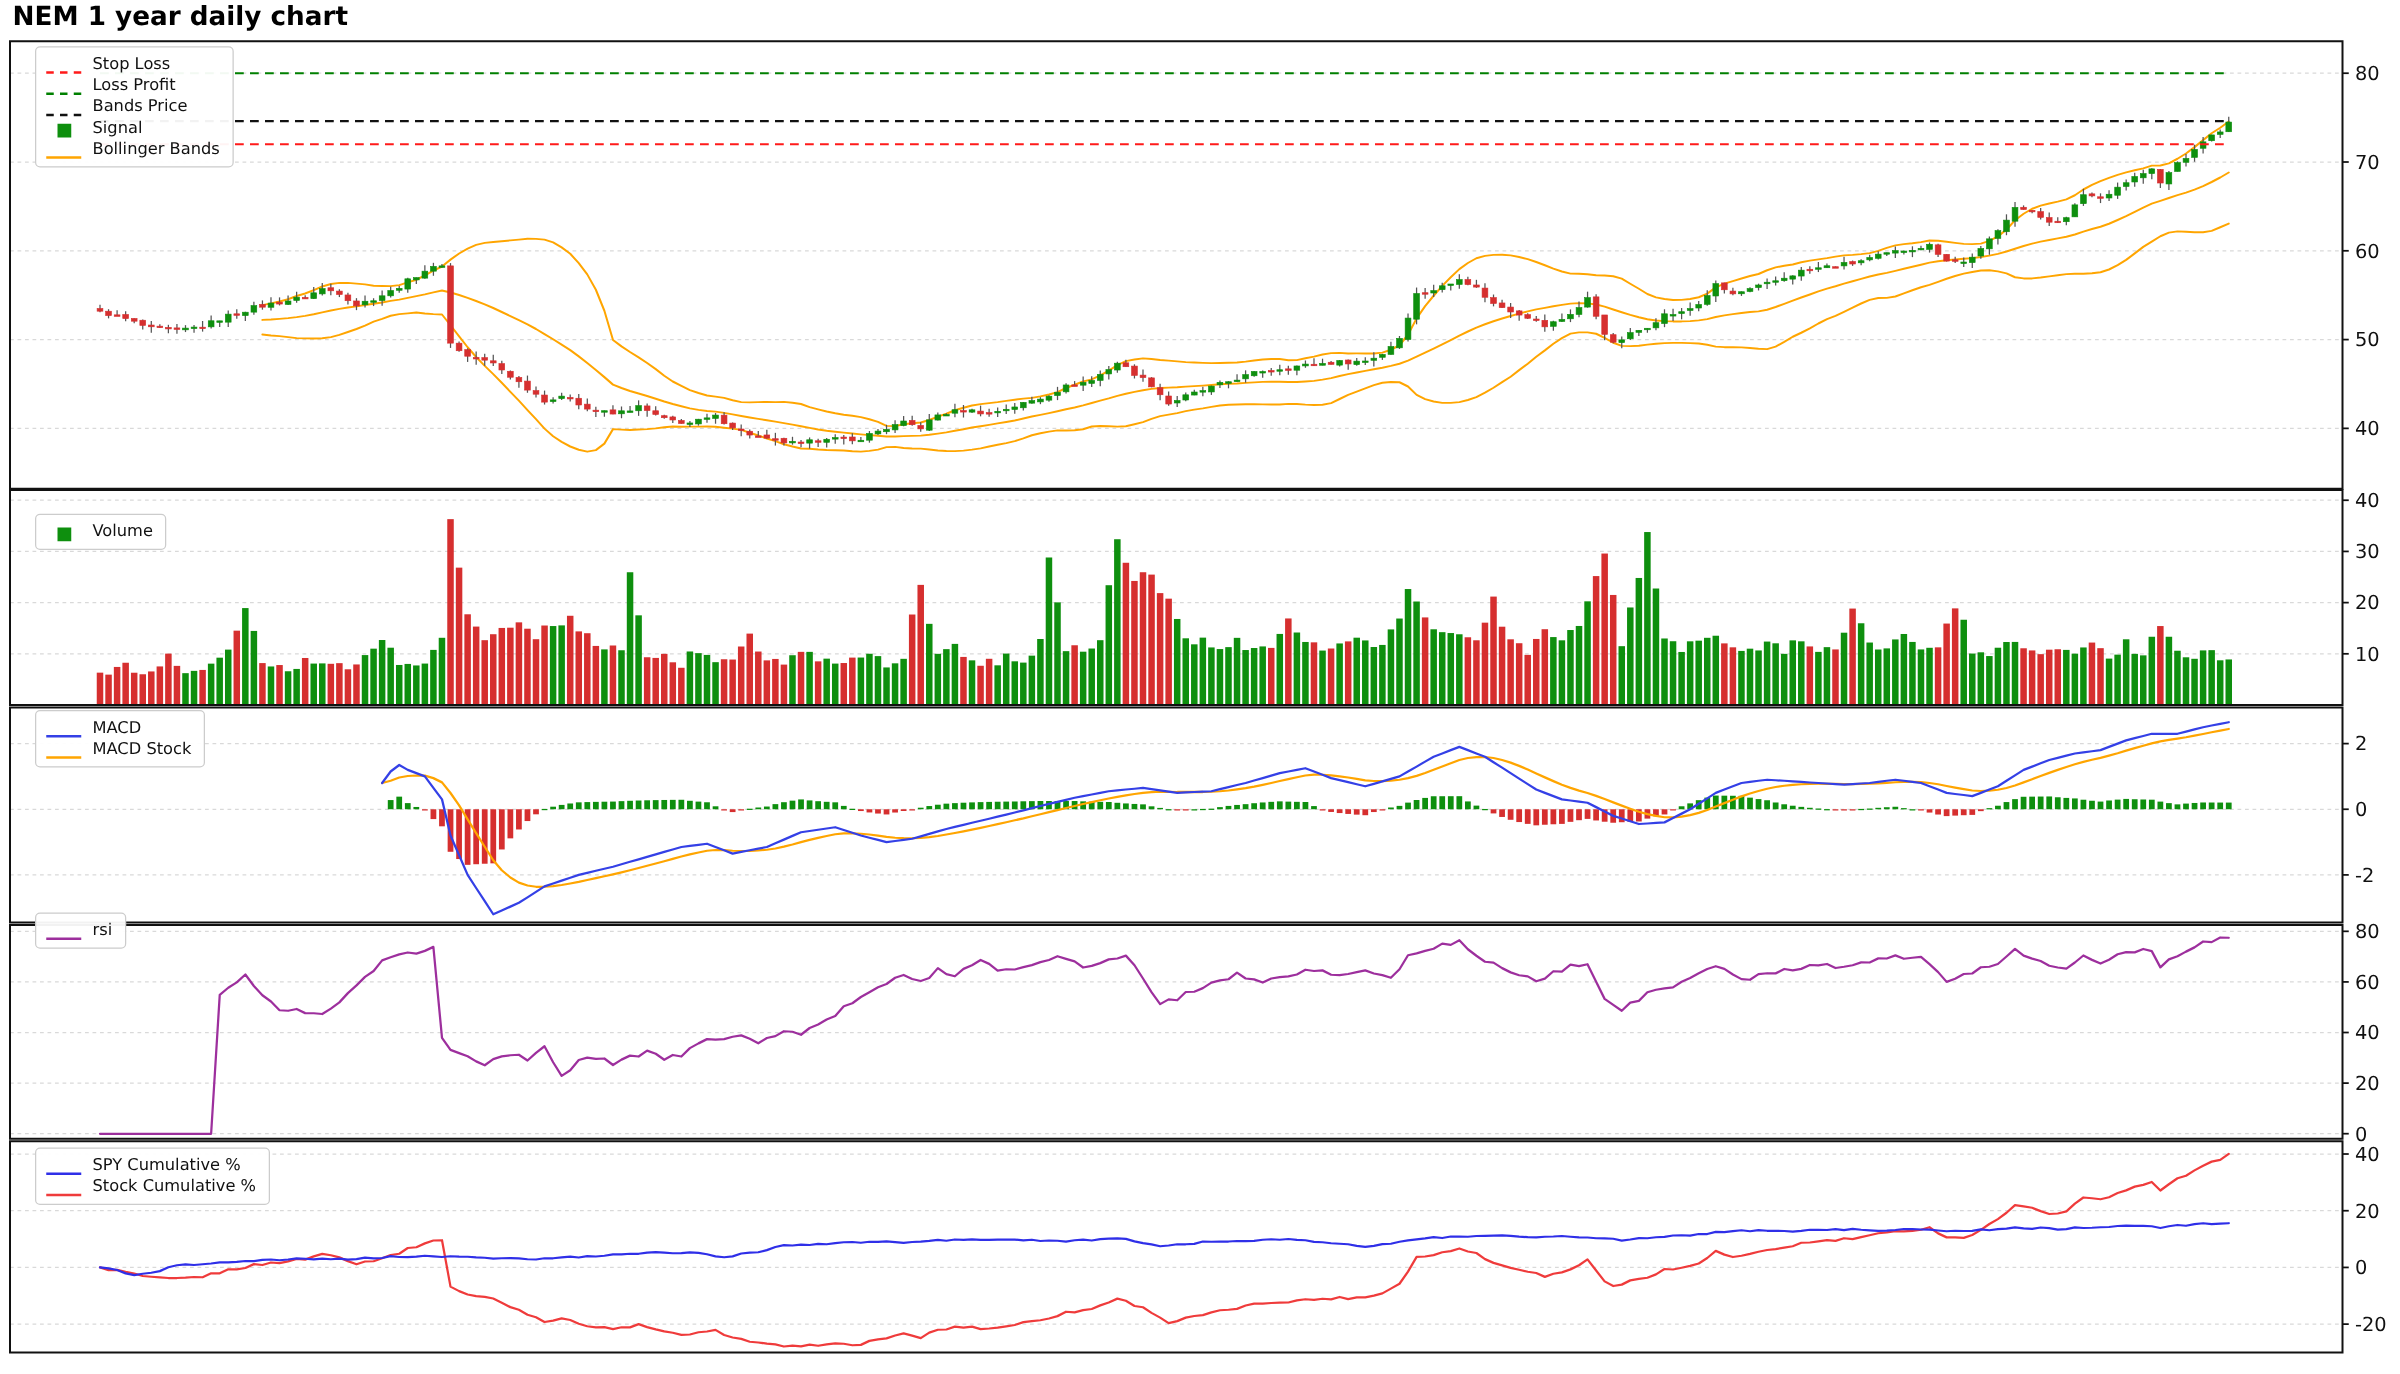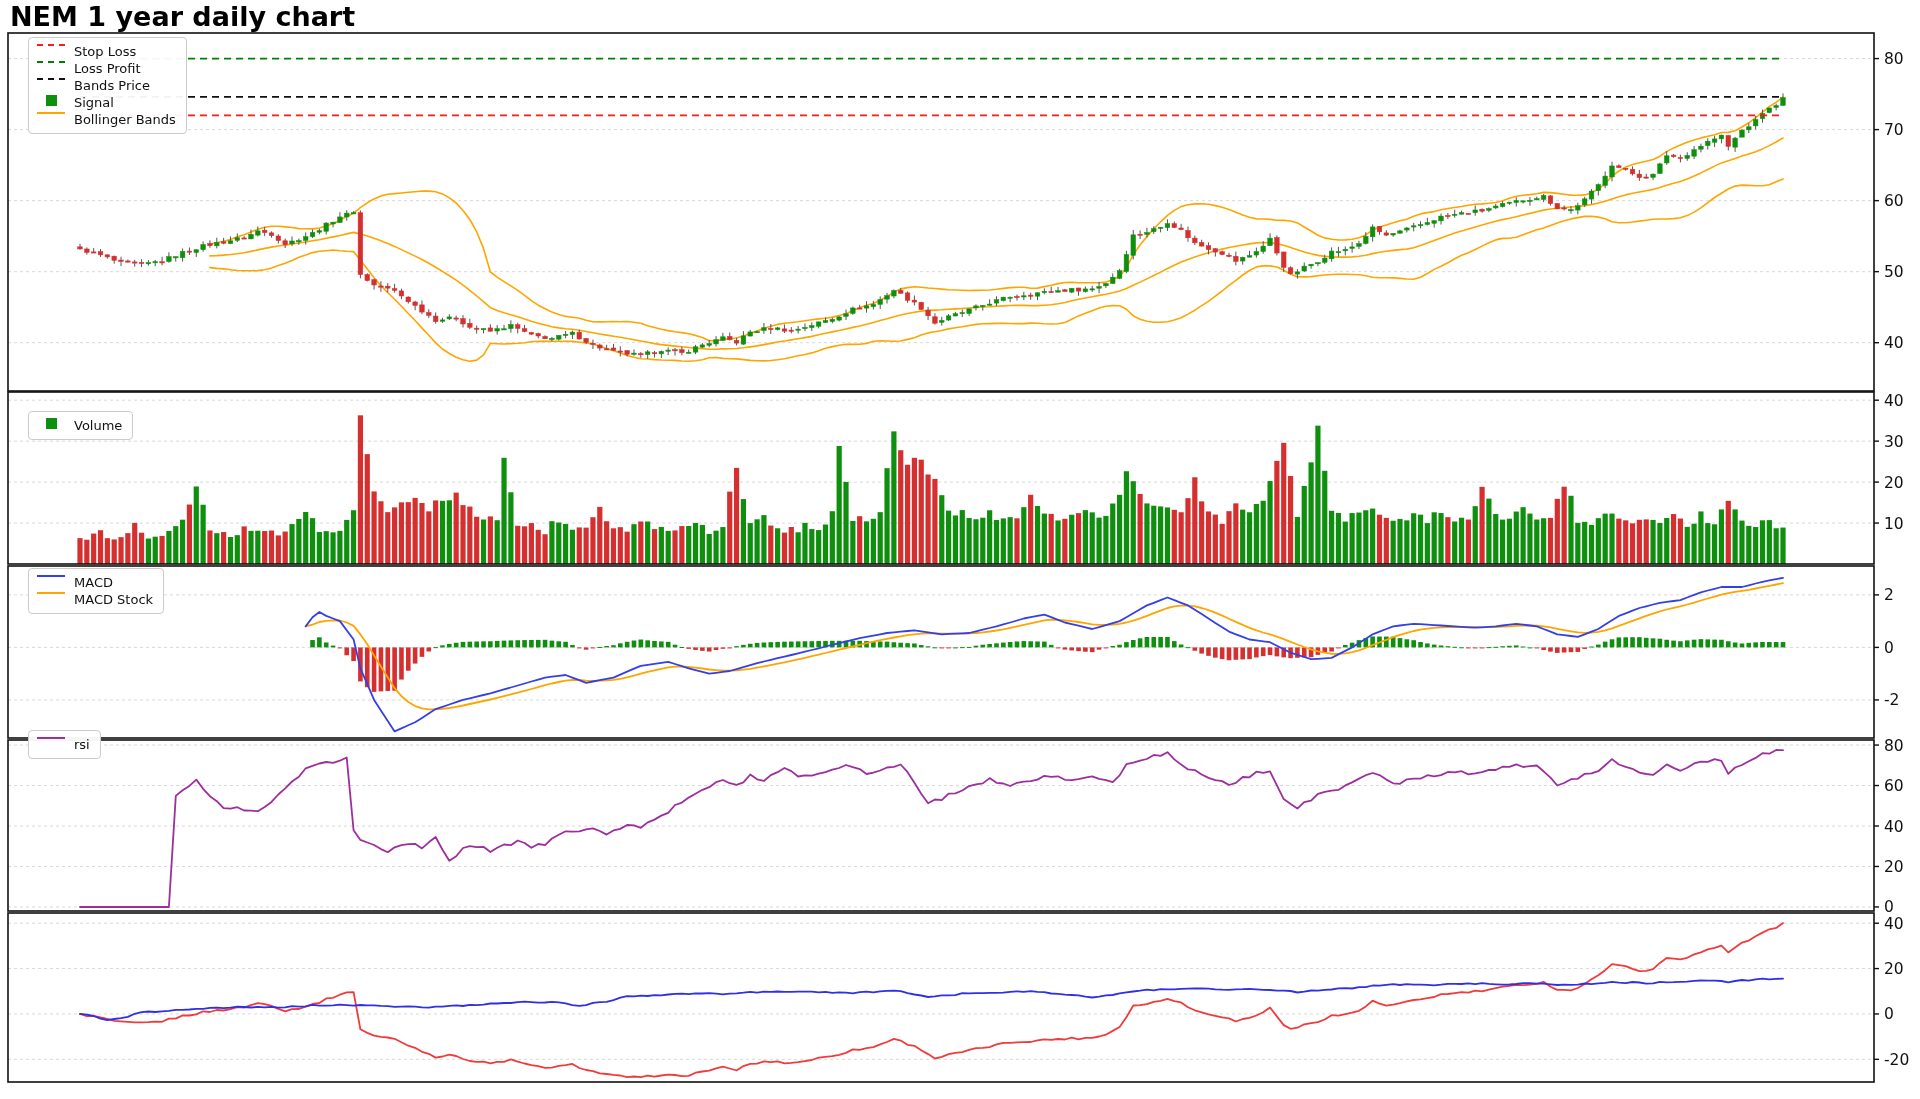--- a/index.html
+++ b/index.html
@@ -1,23 +1,23 @@
 <!DOCTYPE html>
 <html><head>
 <meta charset="utf-8">
 <style>
   html,body{margin:0;padding:0;background:#fff;}
   #page{position:relative;width:1920px;height:1099px;background:#fff;overflow:hidden;
         font-family:"DejaVu Sans","Liberation Sans",sans-serif;}
-  #chart-title{position:absolute;left:10px;top:1px;font-size:27px;font-weight:bold;color:#000;margin:0;}
+  #chart-title{position:absolute;left:10px;top:1px;font-size:21px;font-weight:bold;color:#000;margin:0;}
   svg{position:absolute;left:0;top:0;}
   svg text{font-family:"DejaVu Sans","Liberation Sans",sans-serif;fill:#111;}
   .legend{position:absolute;left:28px;background:rgba(255,255,255,.95);border:1px solid #ccc;
           border-radius:4px;padding:4px 10px 4px 8px;font-size:13px;color:#111;z-index:5;}
-  .lrow{display:flex;align-items:flex-start;margin:2px 0;white-space:nowrap;}
+  .lrow{display:flex;align-items:flex-end;margin:2px 0;white-space:nowrap;}
   .sw{width:28px;display:flex;justify-content:center;align-items:center;margin-right:9px;flex:0 0 28px;}
   .mk{display:block;width:28px;height:0;}
   .mk-dash{border-top:2px dashed #000;}
   .mk-line{border-top:2.5px solid #000;}
   .mk-sq{width:11px;height:11px;border:none;}
   .lg1{top:37px}.lg2{top:411px}.lg3{top:568px}.lg4{top:730px}.lg5{top:918px}
 </style>
 </head>
 <body>
 
@@ -1151,13 +1151,27 @@
 
   <div class="legend lg4">
     <div class="lrow">
       <span class="sw">
           <i class="mk mk-line" style="border-top-color: rgb(157, 47, 157);"></i>
         </span>
       <span>rsi</span>
     </div>
   </div>
 
+  <div class="legend lg5">
+    <div class="lrow">
+      <span class="sw">
+          <i class="mk mk-line" style="border-top-color: rgb(47, 47, 232);"></i>
+        </span>
+      <span>SPY Cumulative %</span>
+    </div>
+    <div class="lrow">
+      <span class="sw">
+          <i class="mk mk-line" style="border-top-color: rgb(239, 59, 59);"></i>
+        </span>
+      <span>Stock Cumulative %</span>
+    </div>
+  </div>
 </div>
 
 </body></html>

